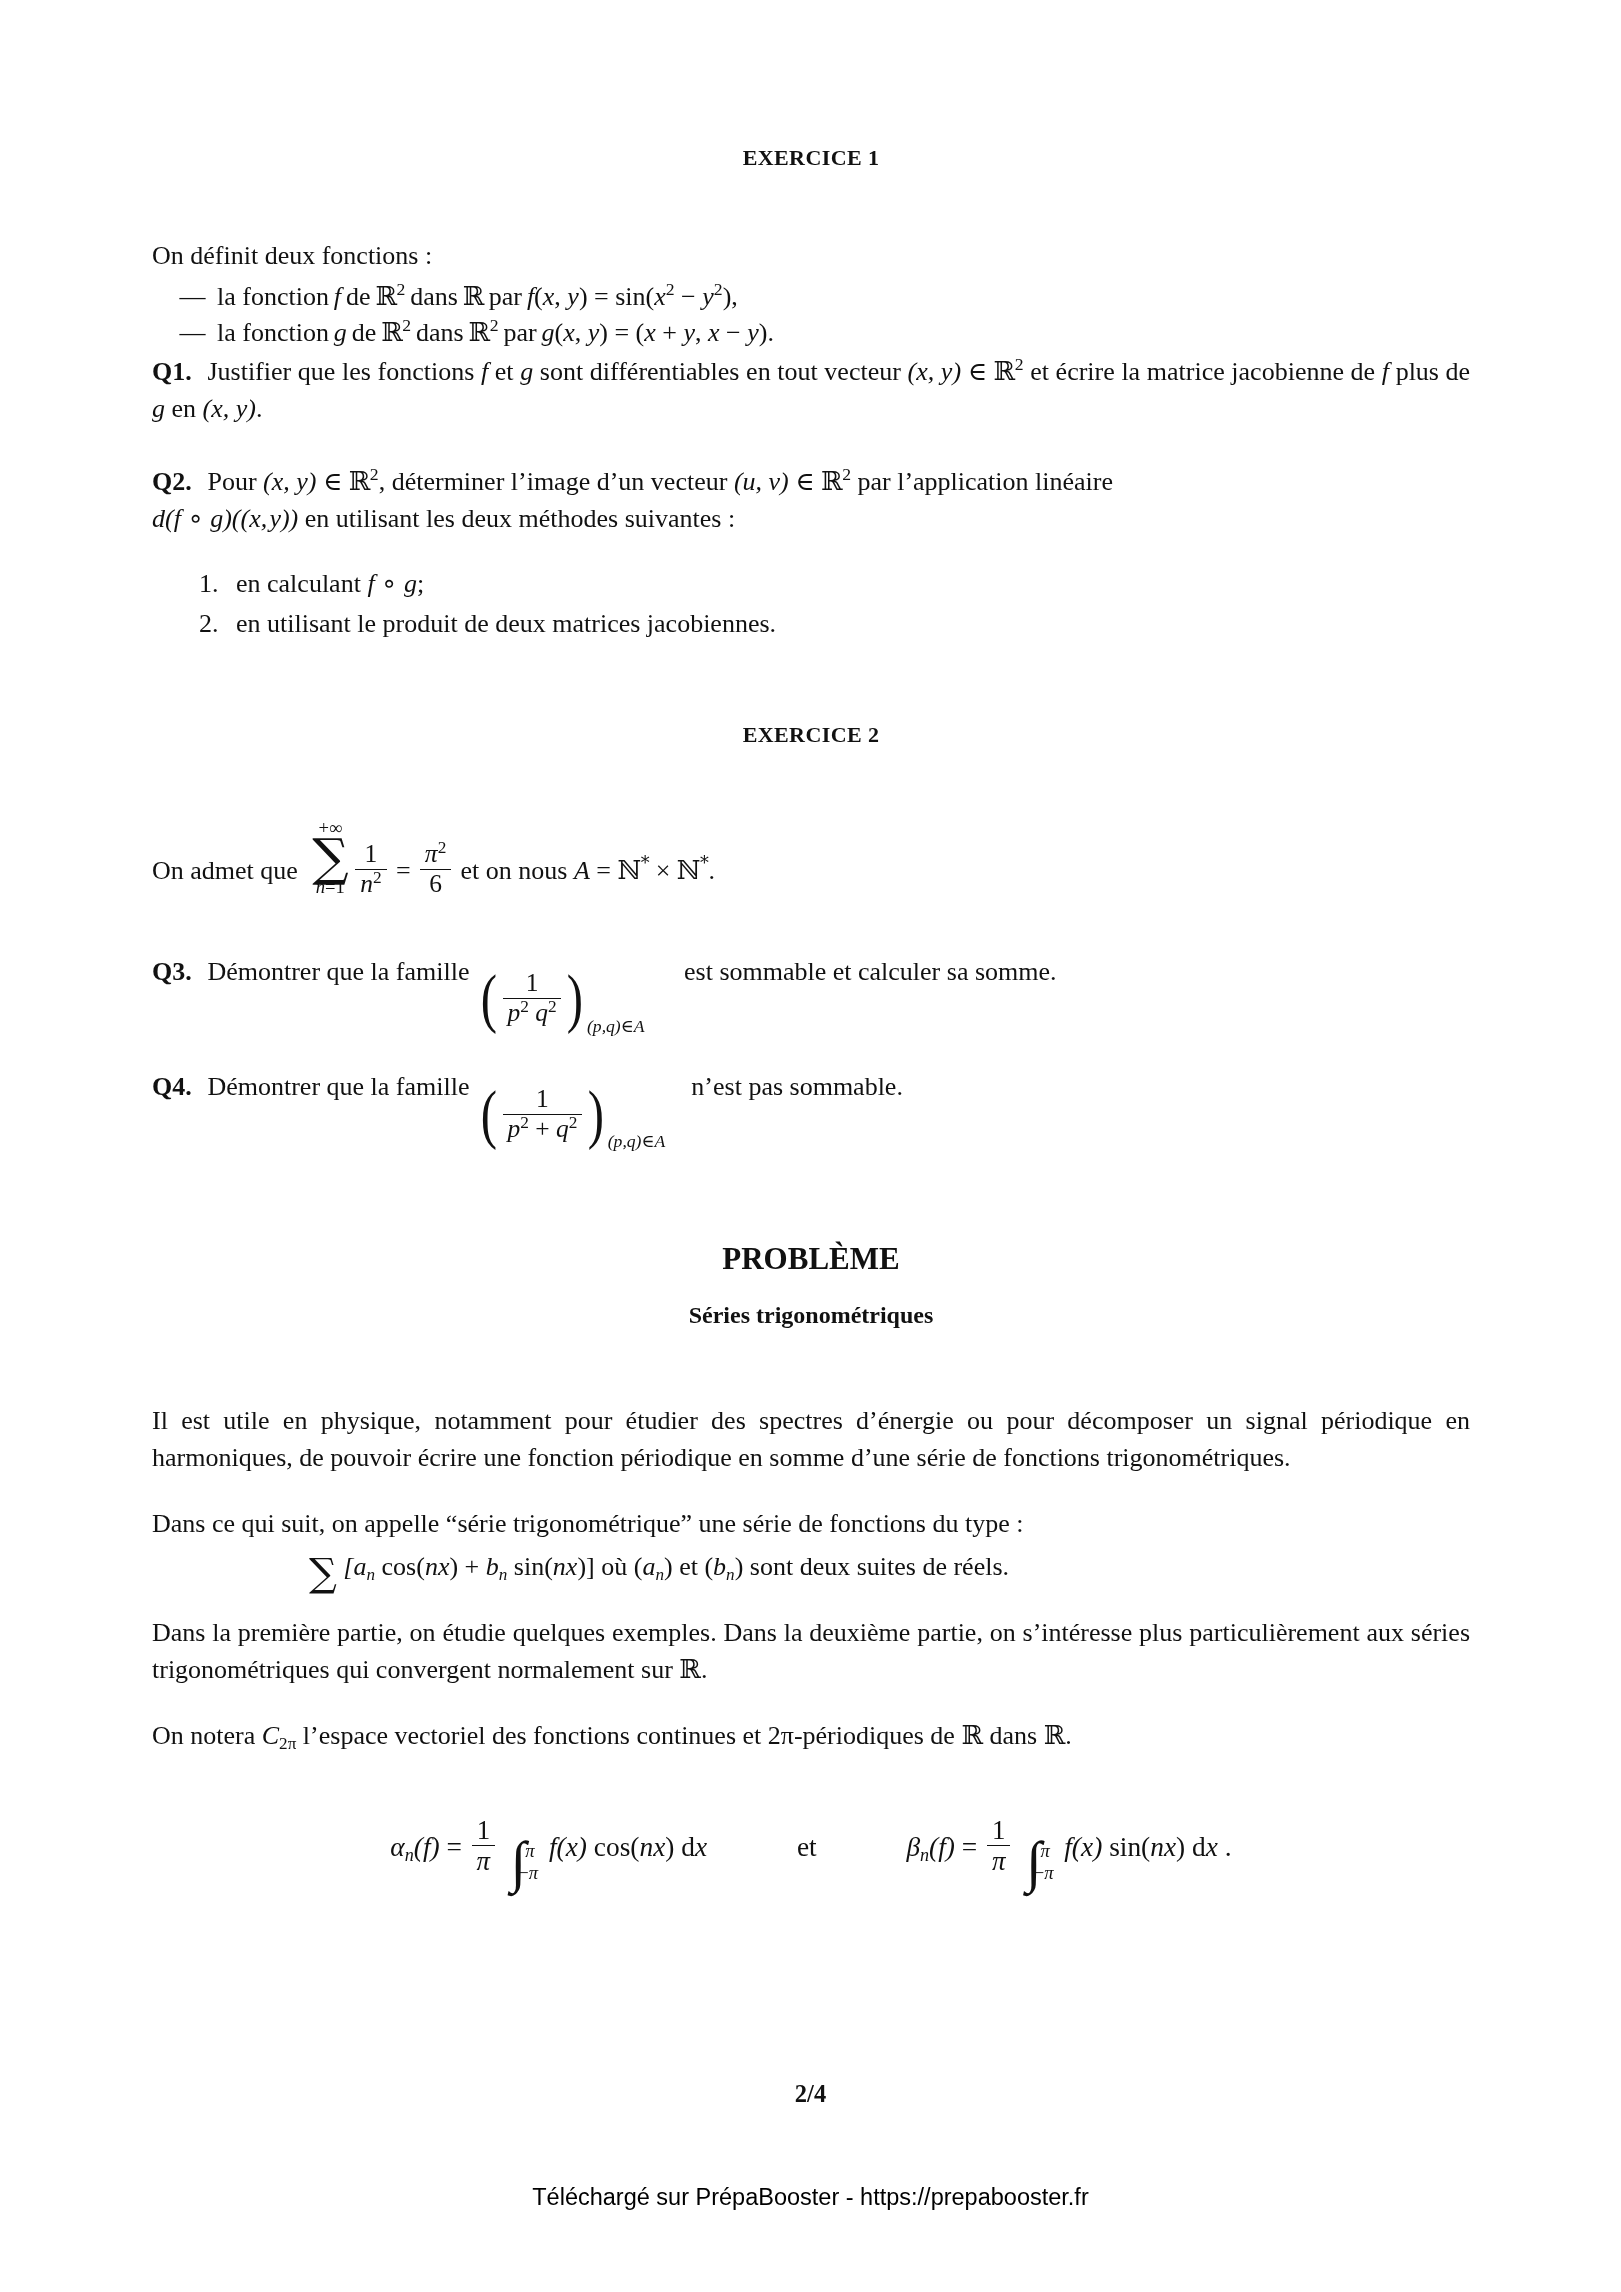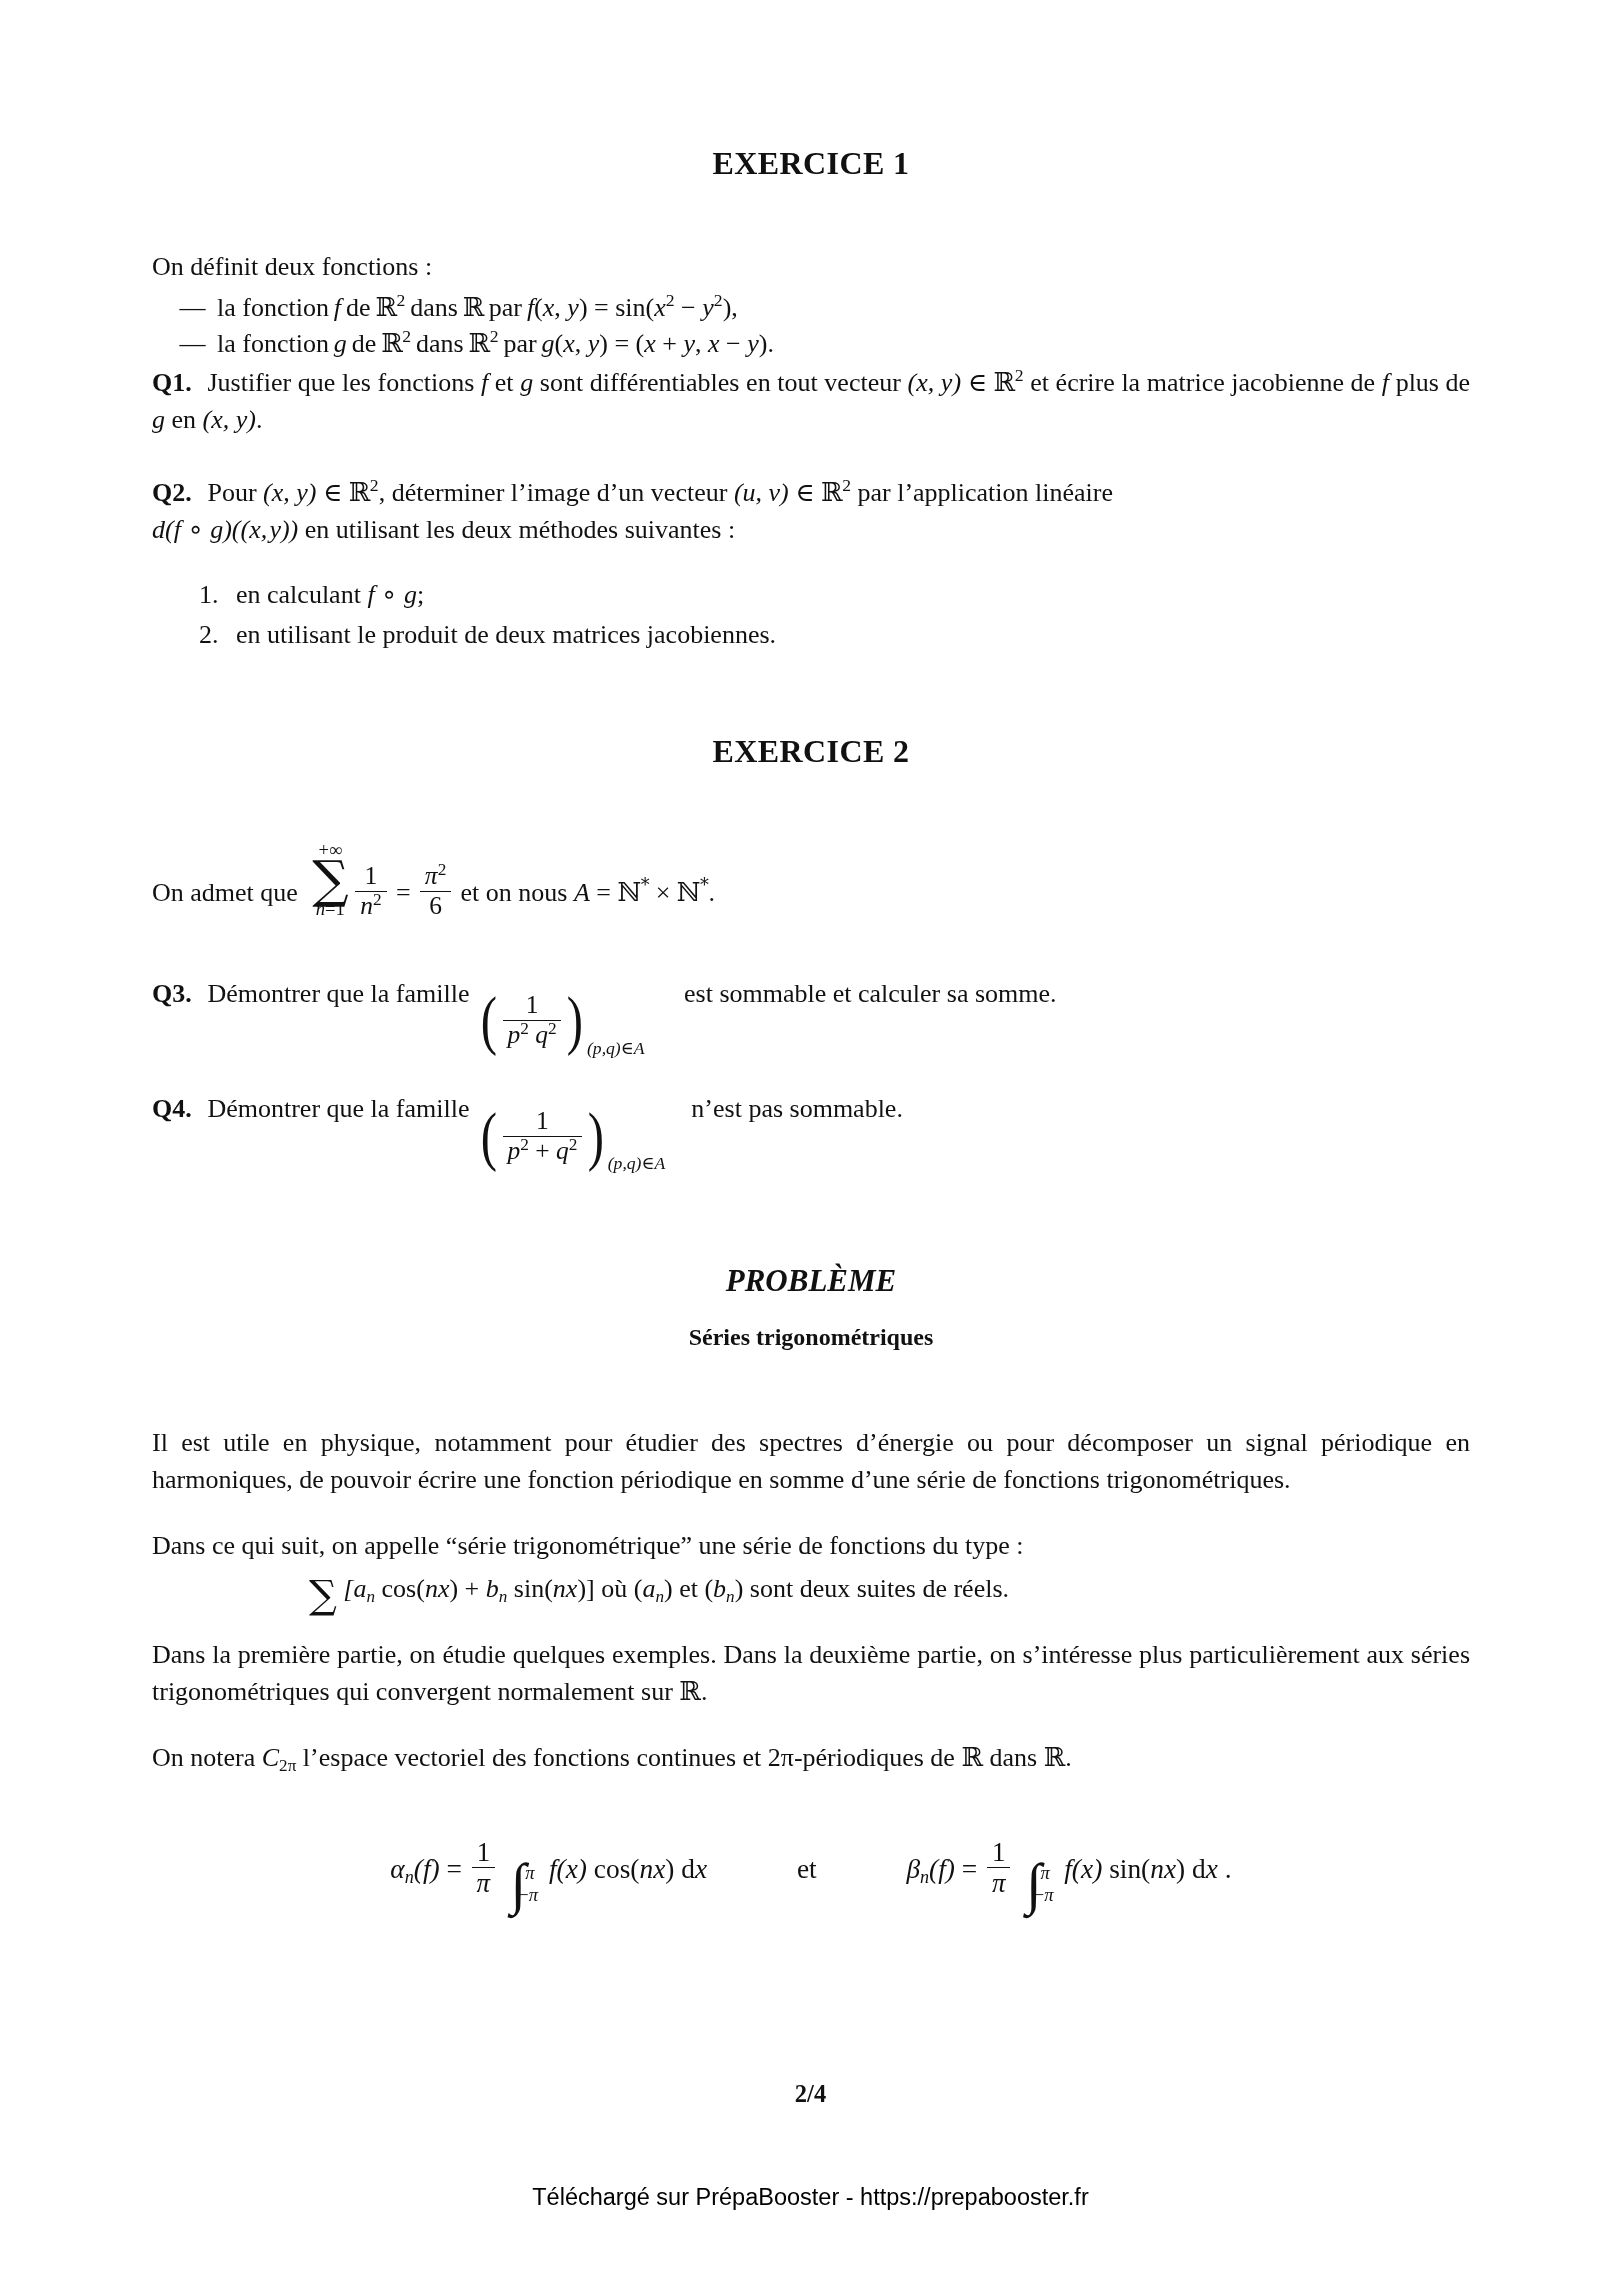--- a/index.html
+++ b/index.html
@@ -27,21 +27,21 @@
     position: absolute;
     left: 152px;
     top: 0;
     width: 1318px;
   }
 
   
   .ex-title {
     text-align: center;
     font-weight: bold;
-    font-size: 32px;
+    font-size: 22px;
     letter-spacing: 0.4px;
   }
   .prob-title {
     text-align: center;
     font-weight: bold;
     font-size: 31px;
   }
   .prob-sub {
     text-align: center;
     font-weight: bold;
@@ -325,21 +325,21 @@
 
     <p class="body nojust" style="margin-top:39px; line-height:1.0;">
       <span class="qlabel">Q4.</span><span>Démontrer que la famille</span>
       <span class="bigparen"><span class="pl">(</span><span class="inner"><span class="frac">
           <span class="num-part">1</span>
           <span class="den-part"><span class="mi">p</span><sup class="exp">2</sup> <span class="up">+</span> <span class="mi">q</span><sup class="exp">2</sup></span>
         </span></span><span class="pr">)</span><span class="psub">(p,q)∈A</span></span>
       <span style="margin-left:17.6px;">n’est pas sommable.</span>
     </p>
 
-    <div class="prob-title" style="margin-top:90px;font-style:italic;">PROBLÈME</div>
+    <div class="prob-title" style="margin-top:90px;">PROBLÈME</div>
     <div class="prob-sub" style="margin-top:25.5px;">Séries trigonométriques</div>
 
     <p class="body" style="margin-top:74px;">Il est utile en physique, notamment pour étudier des spectres d’énergie ou pour décomposer un signal périodique en harmoniques, de pouvoir écrire une fonction périodique en somme d’une série de fonctions trigonométriques.</p>
 
 
     <p class="body nojust" style="margin-top:29px;">Dans ce qui suit, on appelle “série trigonométrique” une série de fonctions du type :</p>
 
     <p class="body nojust" style="margin-top:5.9px; padding-left:157px;">
       <span style="font-size:39px; font-family:'DejaVu Serif',serif; vertical-align:-0.28em; display:inline-block; line-height:0.9;">∑</span>
       <span class="mi">[<span class="mi">a</span><sub class="sb">n</sub> <span class="up">cos(</span><span class="mi">nx</span><span class="up">)</span> <span class="up">+</span> <span class="mi">b</span><sub class="sb">n</sub> <span class="up">sin(</span><span class="mi">nx</span><span class="up">)]</span></span>

